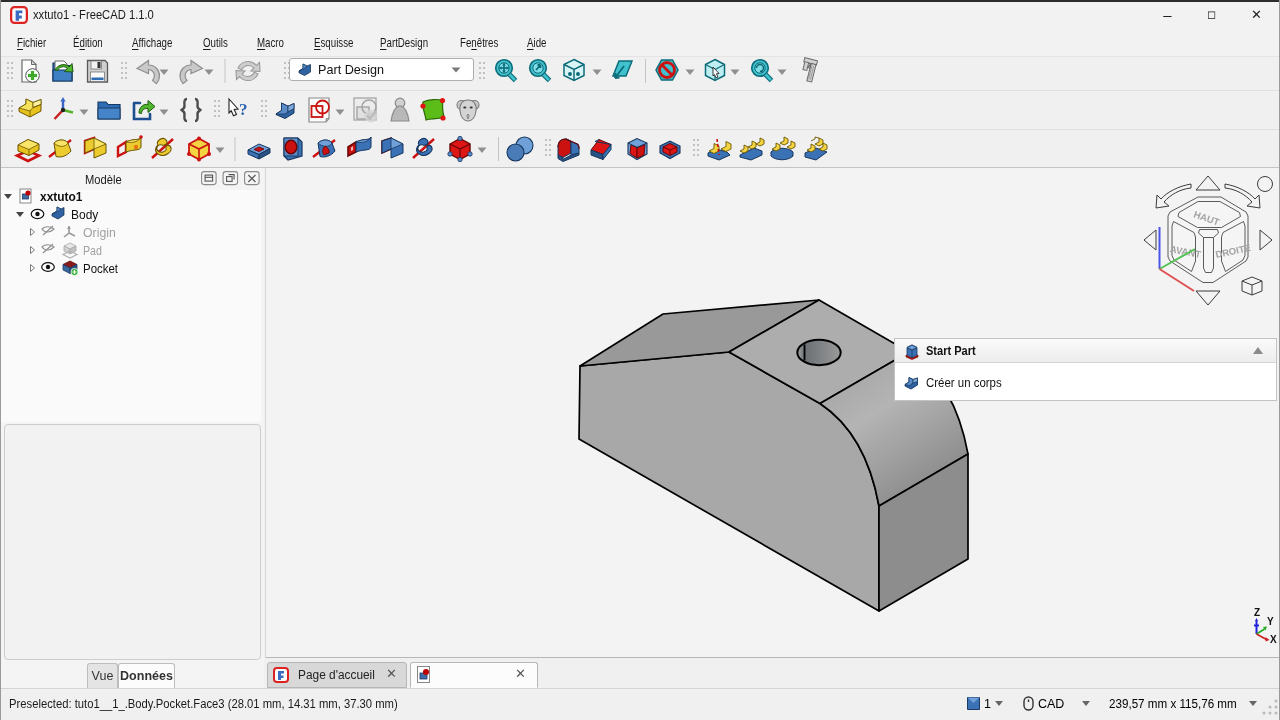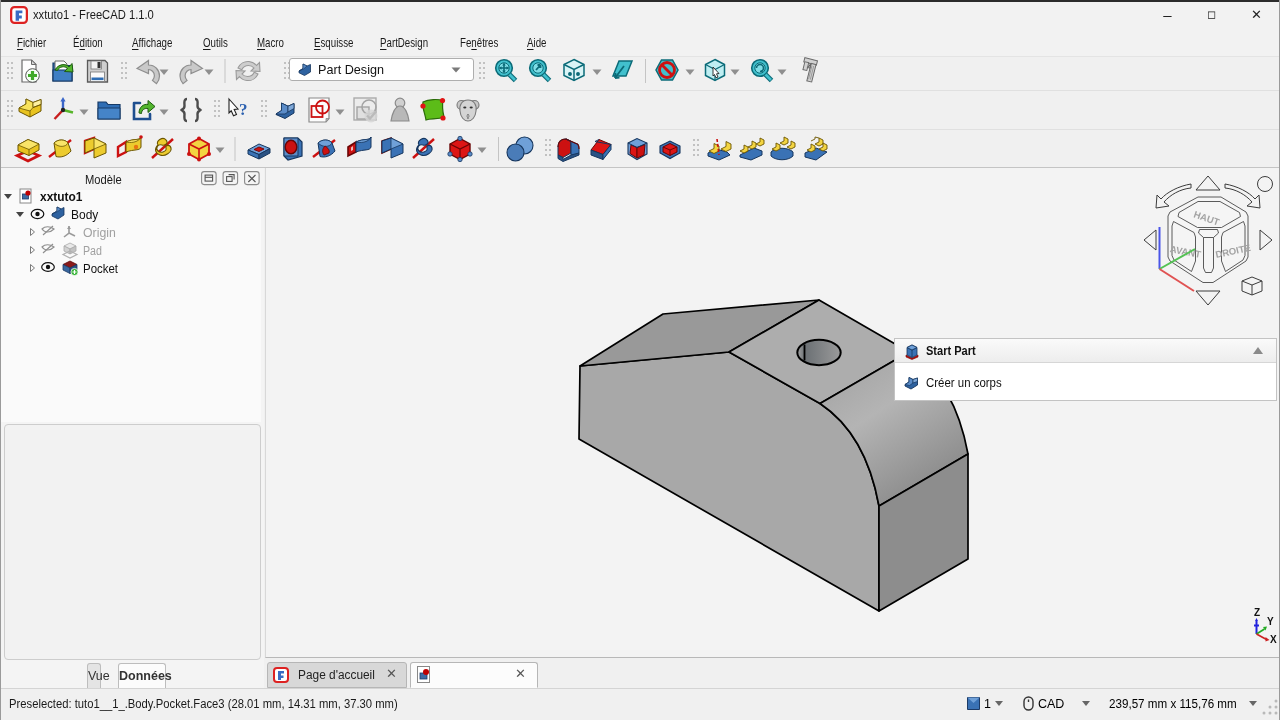--- a/index.html
+++ b/index.html
@@ -503,22 +503,22 @@
   <g transform="translate(61,72)">
     <path d="M8 1 L15 4.5 L8 8 L1 4.5 Z" fill="#8a1a1a" stroke="#5a0a0a" stroke-width="0.8"></path>
     <path d="M1 4.5 L1 10 L8 13.5 L8 8 Z" fill="#39679f" stroke="#1c3a66" stroke-width="0.8"></path>
     <path d="M15 4.5 L15 10 L8 13.5 L8 8 Z" fill="#2a5284" stroke="#1c3a66" stroke-width="0.8"></path>
     <circle cx="12.5" cy="12" r="3.6" fill="#35b335" stroke="#fff" stroke-width="0.8"></circle>
     <path d="M12.5 10 L12.5 14 M10.5 12 L14.5 12" stroke="#fff" stroke-width="1.2"></path>
   </g>
   <text x="82" y="85" font-size="12.5" fill="#111" font-family="Liberation Sans" textLength="35" lengthAdjust="spacingAndGlyphs">Pocket</text>
 </svg>
 <div class="abs" id="propbox"></div>
-<div class="abs ltab" style="left:86px;width:14px;">Vue</div>
-<div class="abs ltab" style="left:117px;width:48px;background:#fcfcfc;font-weight:bold;border-bottom:1px solid #fcfcfc;height:26px;">Données</div>
+<div class="abs ltab" style="left:86px;width:31px;">Vue</div>
+<div class="abs ltab" style="left:117px;width:57px;background:#fcfcfc;font-weight:bold;border-bottom:1px solid #fcfcfc;height:26px;">Données</div>
 
 <div class="abs" id="viewport"></div>
 <svg class="abs" style="left:264px;top:168px;" width="1015" height="490" viewBox="264 168 1015 490">
   <defs>
     <linearGradient id="filletg" x1="853" y1="378" x2="928" y2="492" gradientUnits="userSpaceOnUse">
       <stop offset="0" stop-color="#a9a9a9"></stop>
       <stop offset="0.3" stop-color="#b4b4b4"></stop>
       <stop offset="1" stop-color="#8a8a8a"></stop>
     </linearGradient>
     <linearGradient id="holeg" x1="796" y1="352" x2="840" y2="352" gradientUnits="userSpaceOnUse">

